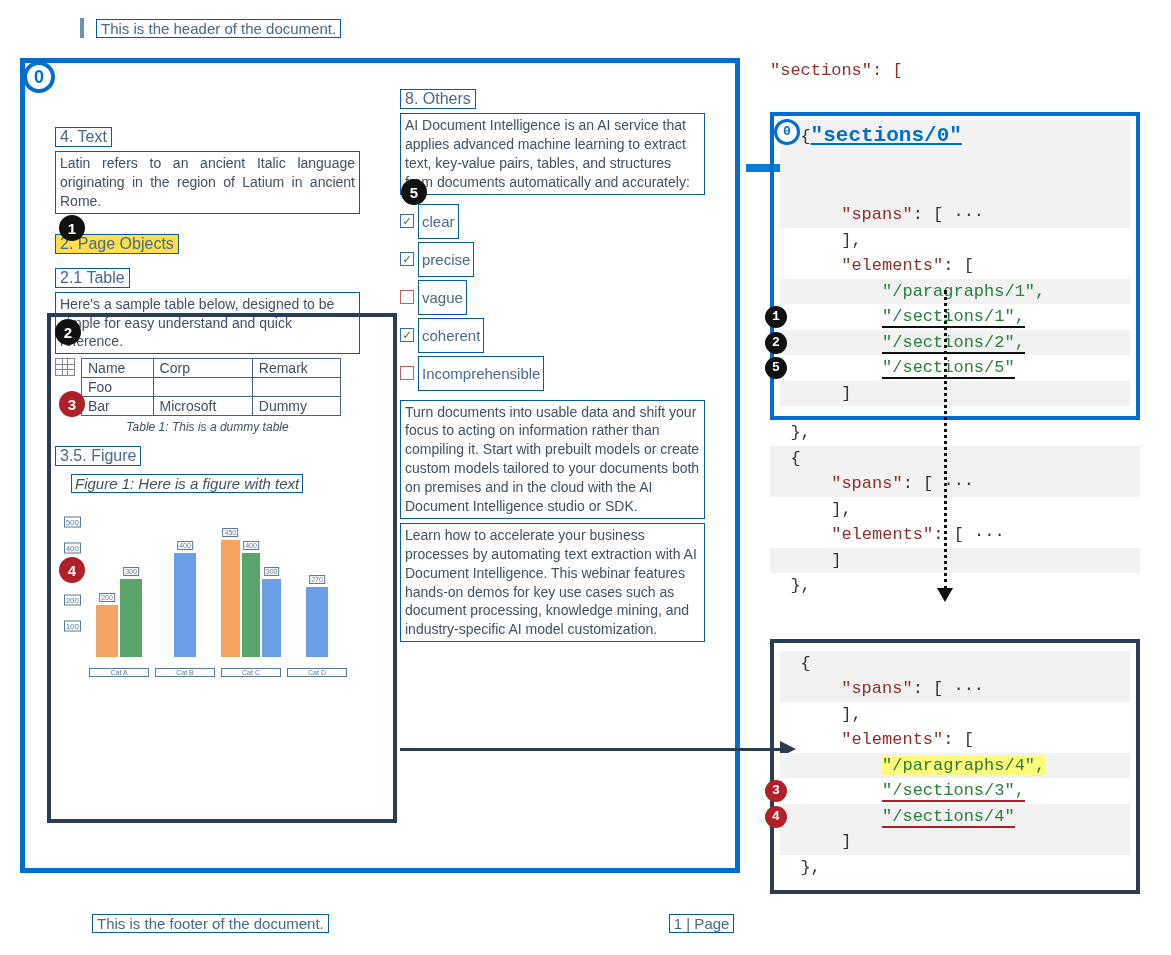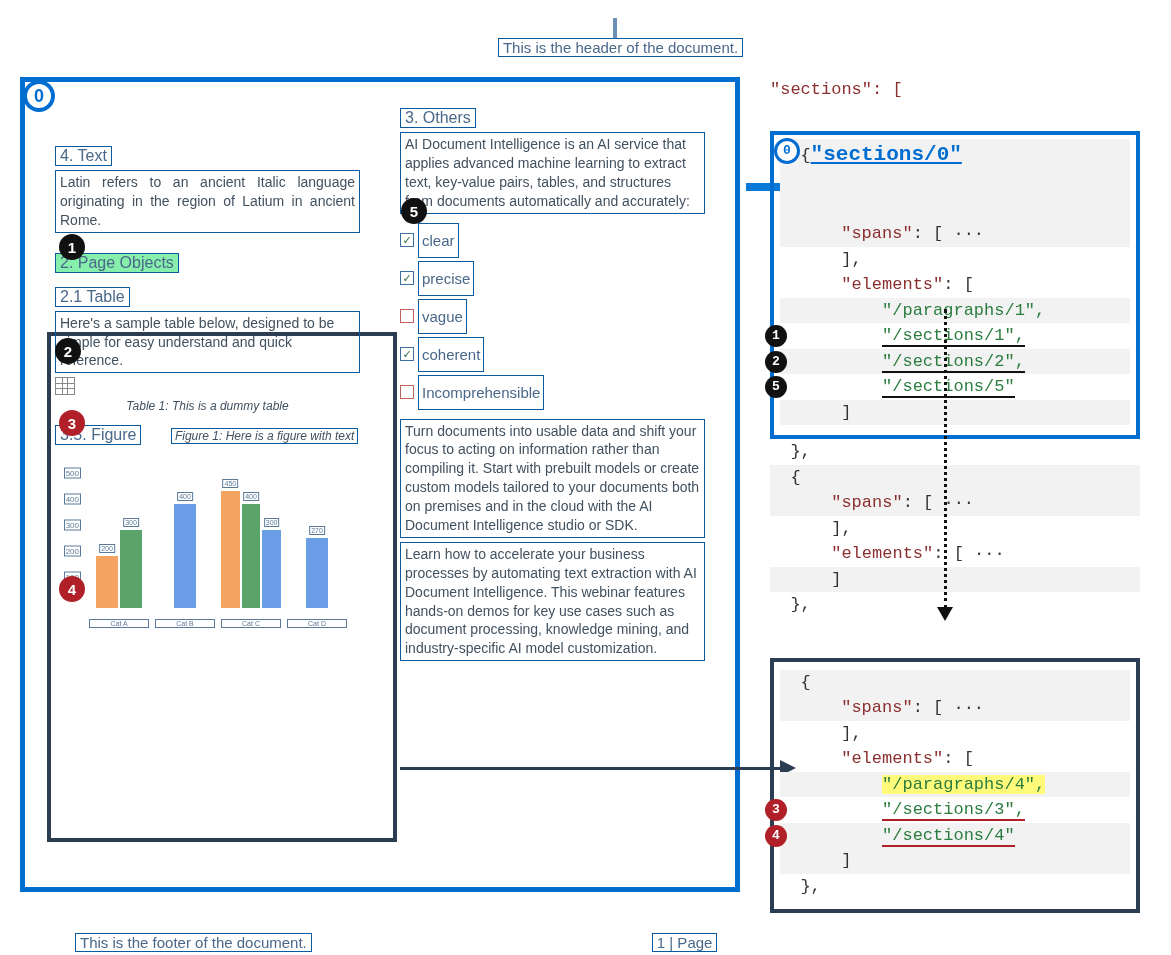--- a/index.html
+++ b/index.html
@@ -9,36 +9,35 @@
     font-family: "Segoe UI", Arial, sans-serif;
     background: #fff;
     width: 1171px;
     position: relative;
   }
   .header-bar {
     margin-left: 70px;
     margin-top: 8px;
     display: flex;
     align-items: center;
-    flex-direction: column;
   }
   .header-tick {
     width: 4px;
     height: 20px;
     background: #6b8fb5;
     margin-right: 12px;
   }
   .box-label {
     border: 1px solid #0a5aa0;
     padding: 0 4px;
     color: #4a688a;
     font-size: 15px;
   }
   .highlight {
-    background: #86efac;
+    background: #fde047;
   }
   .main-area {
     position: relative;
     display: flex;
     margin-top: 20px;
     gap: 30px;
   }
   .doc-frame {
     border: 5px solid #006dd1;
     width: 720px;
@@ -127,26 +126,26 @@
   }
   .caption {
     font-style: italic;
     font-size: 12px;
     color: #41515f;
     text-align: center;
     margin: 4px 0 6px 0;
   }
   .fig-caption {
     font-style: italic;
-    font-size: 12px;
+    font-size: 15px;
     color: #41515f;
     border: 1px solid #0a5aa0;
     display: inline-block;
     padding: 0 3px;
-    margin: 4px 0 6px 25px;
+    margin: 4px 0 6px 16px;
   }
   .chart-box {
     width: 300px;
     height: 170px;
     position: relative;
     margin-top: 8px;
   }
   .y-axis {
     position: absolute;
     left: 0;
@@ -309,21 +308,21 @@
     justify-content: center;
     font-weight: bold;
     font-size: 13px;
     color: #fff;
   }
   .jb.black { background: #111; }
   .jb.red   { background: #b12028; }
   .jb.blue0 { background:#fff; border:3px solid #006dd1; color:#006dd1; width:26px; height:26px; left:-6px; top:-1px;}
   .footer-bar {
     margin-top: 20px;
-    margin-left: 65px;
+    margin-left: 82px;
     display: flex;
     gap: 340px;
   }
   
   .arrow-blue {
     position: absolute;
     left: 736px;
     top: 105px;
     width: 55px;
     height: 10px;
@@ -414,20 +413,39 @@
         <div class="para-box justify">Latin refers to an ancient Italic language originating in the region of Latium in ancient Rome.</div>
 
         <div class="section2-block">
           <div class="section-head highlight" style="margin-top:14px">2. Page Objects</div>
           <br>
           <div class="section-head" style="margin-top:10px">2.1 Table</div>
           <div class="para-box">Here's a sample table below, designed to be simple for easy understand and quick reference.</div>
 
           <div class="table-wrap">
             <span class="table-icon"></span>
+            <table class="sample">
+              <tbody>
+                  <tr>
+                <th>Name</th>
+                <th>Corp</th>
+                <th>Remark</th>
+              </tr>
+              <tr>
+                <td>Foo</td>
+                <td></td>
+                <td></td>
+              </tr>
+              <tr>
+                <td>Bar</td>
+                <td>Microsoft</td>
+                <td>Dummy</td>
+              </tr>
+            </tbody>
+              </table>
           </div>
           <div class="caption">Table 1: This is a dummy table</div>
 
           <div class="section-head">3.5. Figure</div>
           <div class="fig-caption">Figure 1: Here is a figure with text</div>
 
           
           <div class="chart-box">
             <div class="y-axis">
               <span class="y-tick" style="bottom:20px">100</span>
@@ -472,21 +490,21 @@
               <span class="x-cat">Cat B</span>
               <span class="x-cat">Cat C</span>
               <span class="x-cat">Cat D</span>
             </div>
           </div>
 
         </div>
       </div>
 
       <div class="col">
-        <div class="section-head">3. Others</div>
+        <div class="section-head">8. Others</div>
         <div class="para-box">AI Document Intelligence is an AI service that applies advanced machine learning to extract text, key-value pairs, tables, and structures from documents automatically and accurately:</div>
 
         <div style="height:6px"></div>
         <div class="check-row">
           <span class="cbox">✓</span>
           <span class="checklabel">clear</span>
         </div>
         <div class="check-row">
           <span class="cbox">✓</span>
           <span class="checklabel">precise</span>

